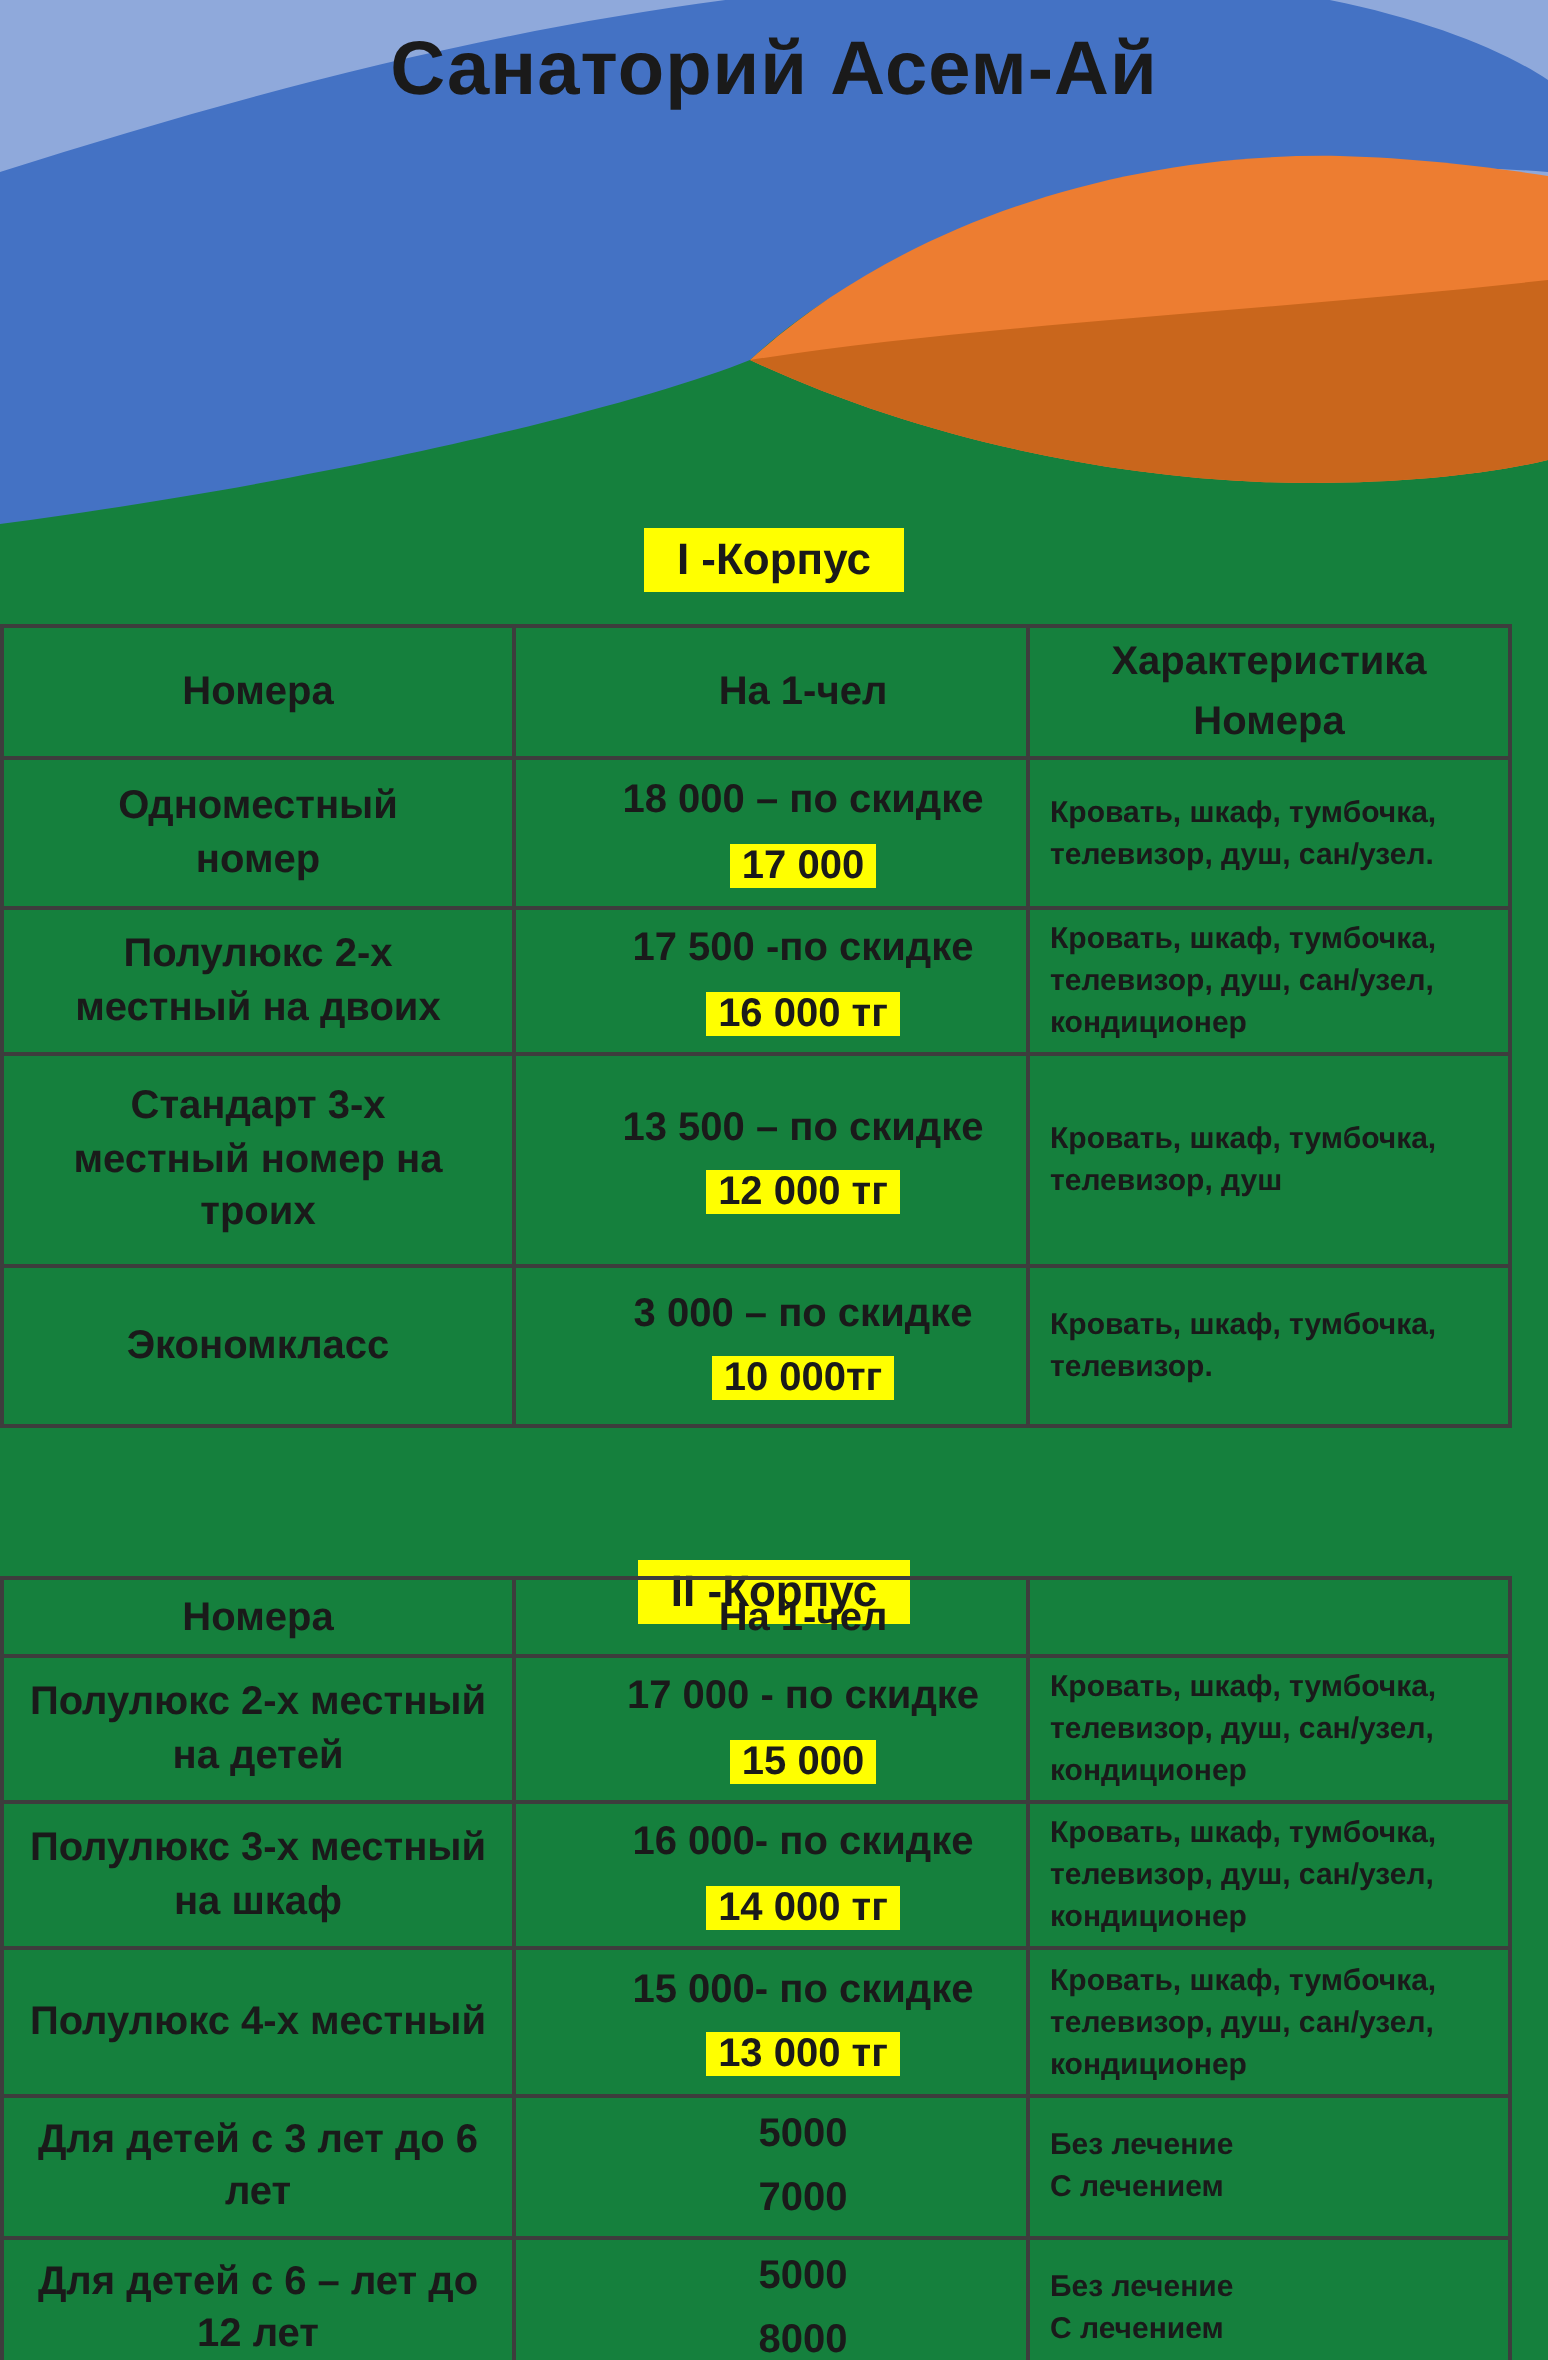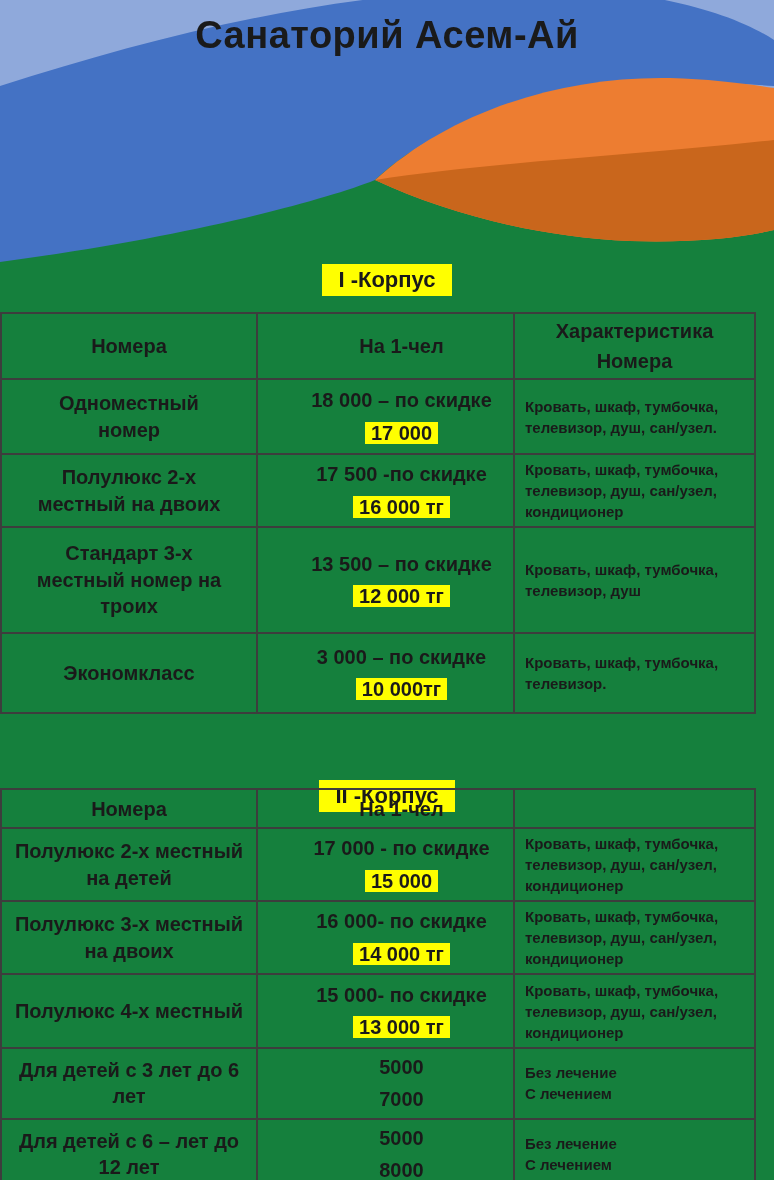--- a/index.html
+++ b/index.html
@@ -199,21 +199,21 @@
           </td>
           <td class="feat">
             <div>Кровать, шкаф, тумбочка,</div>
             <div>телевизор, душ, сан/узел,</div>
             <div>кондиционер</div>
           </td>
         </tr>
         <tr class="r1">
           <td class="name">
             <div>Полулюкс 3-х местный</div>
-            <div>на двоих</div>
+            <div>на шкаф</div>
           </td>
           <td class="price">
             <div class="price-line"><span>16 000- по скидке</span></div>
             <div class="price-line"><span class="hl">14 000 тг</span></div>
           </td>
           <td class="feat">
             <div>Кровать, шкаф, тумбочка,</div>
             <div>телевизор, душ, сан/узел,</div>
             <div>кондиционер</div>
           </td>

